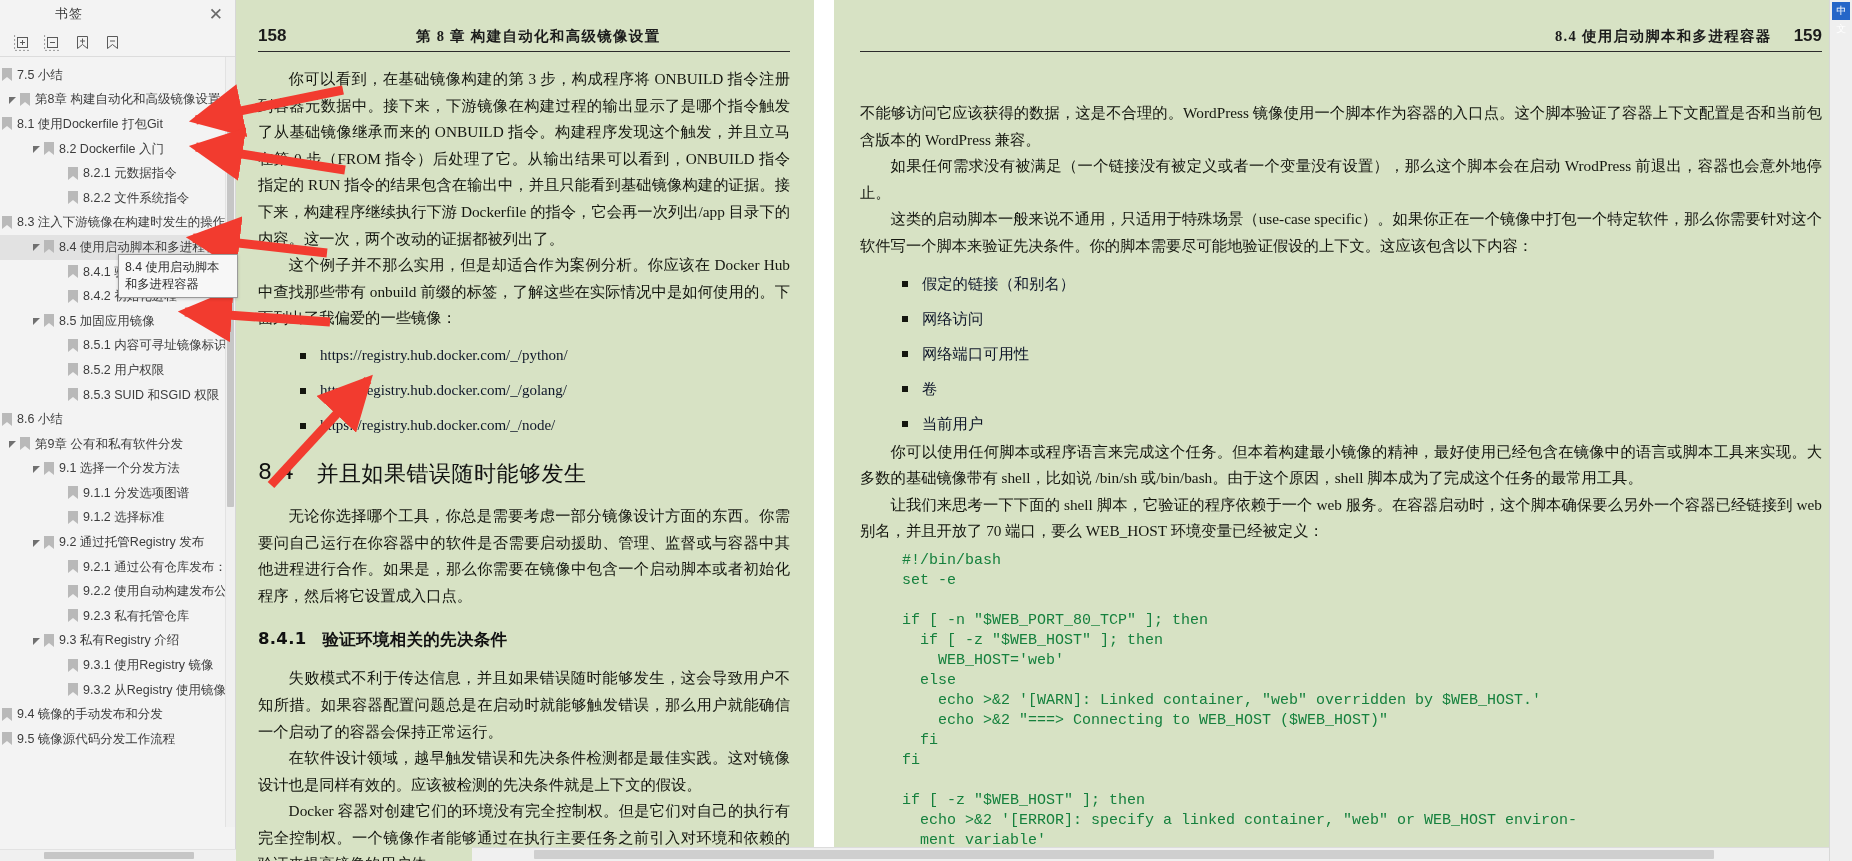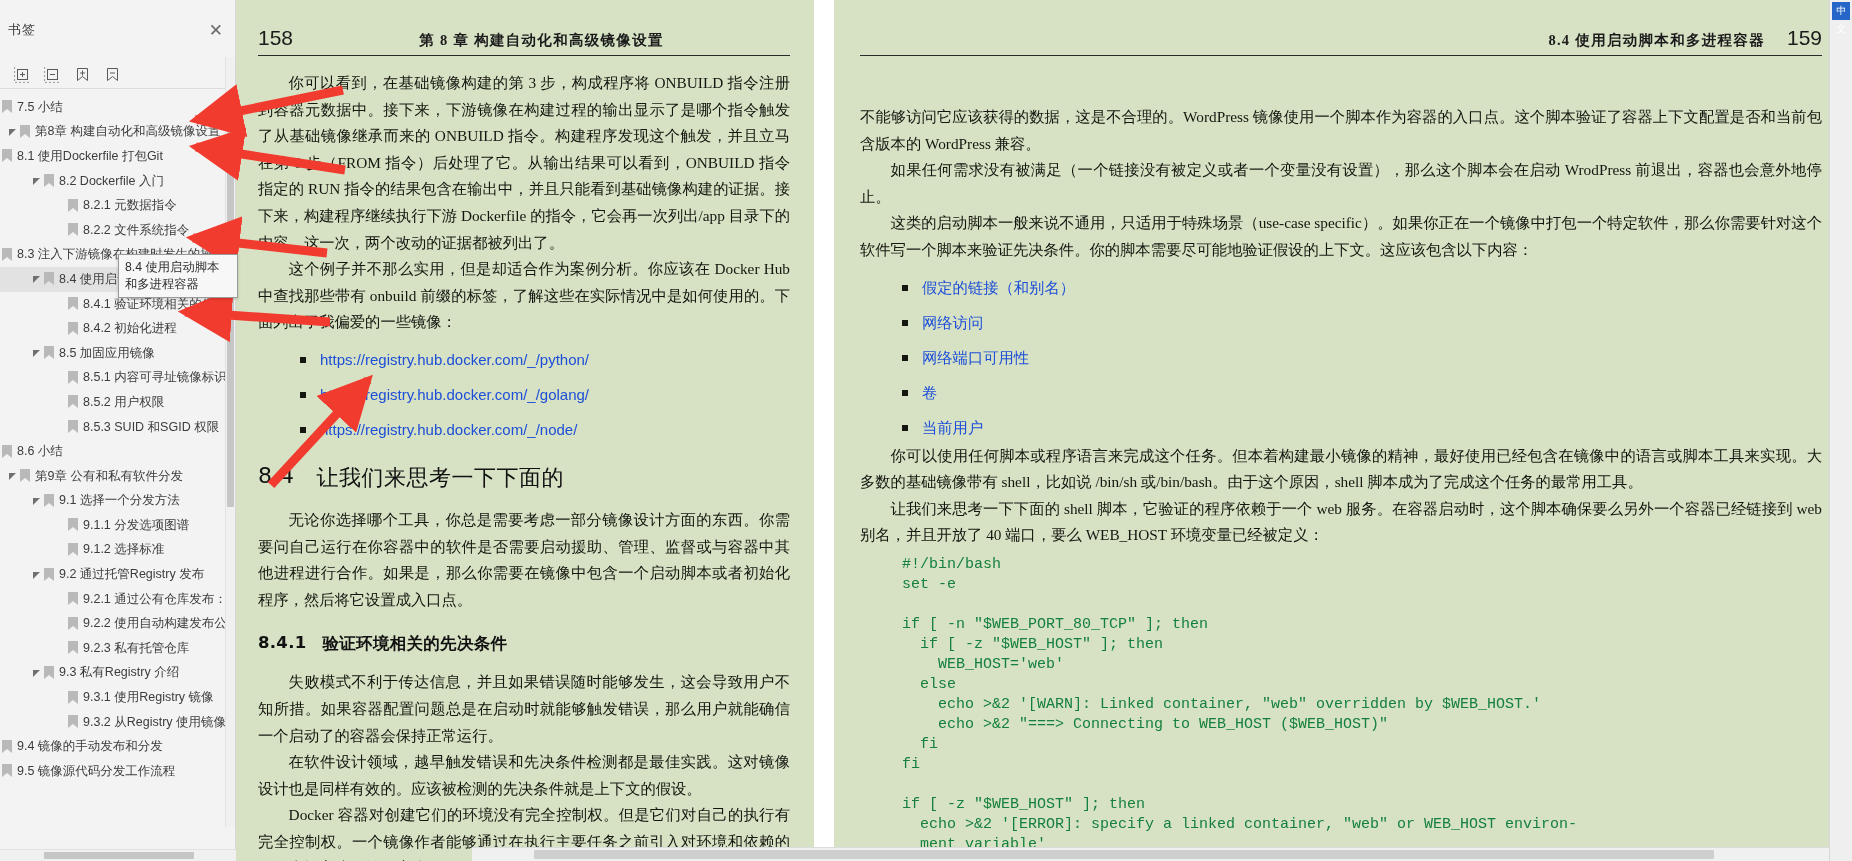--- a/index.html
+++ b/index.html
@@ -13,21 +13,21 @@
 
   
   .sidebar{
     width:236px;flex:0 0 236px;height:861px;
     background:#f3f3f3;border-right:1px solid #d7d7d7;
     position:relative;box-sizing:border-box;
     display:flex;flex-direction:column;
   }
   .sb-head{
     height:28px;flex:0 0 28px;display:flex;align-items:center;
-    padding:16px 8px;justify-content:space-between;
+    padding:0 8px;justify-content:space-between;margin-left:47px;
   }
   .sb-title{font-size:13px;color:#3a3a3a;letter-spacing:1px;}
   .sb-close{
     font-size:17px;color:#6b6b6b;line-height:1;cursor:pointer;
     padding:0 4px;
   }
   .sb-tools{
     height:28px;flex:0 0 28px;display:flex;align-items:center;
     gap:13px;padding:0 14px;border-bottom:1px solid #dcdcdc;
   }
@@ -95,37 +95,37 @@
   .page-gap{width:20px;flex:0 0 20px;background:#ffffff;}
   .page-right{
     flex:1 1 auto;
     padding:26px 30px 0 26px;
   }
   .hdr{
     display:flex;align-items:baseline;font-size:14.5px;
     color:#1b1b1b;font-family:"Liberation Serif","DejaVu Serif",serif;
     font-weight:bold;
   }
-  .hdr .pg{font-size:21px;font-family:"Liberation Sans",sans-serif;font-weight:normal;}
+  .hdr .pg{font-size:17px;font-family:"Liberation Sans",sans-serif;font-weight:bold;}
   .hdr .ttl{flex:1 1 auto;text-align:center;letter-spacing:1.3px;}
   .hdr.right .ttl{text-align:right;padding-right:0;letter-spacing:1.3px;}
   .hdr.right .pg{order:2;margin-left:22px;}
   .hdr-rule{border-bottom:1.6px solid #2b2b2b;margin-top:5px;}
 
   .body-txt{
     font-family:"Liberation Serif","DejaVu Serif",serif;
     font-size:15.3px;line-height:26.6px;color:#14160f;
     text-align:justify;margin-top:14px;
   }
   .body-txt p{margin:0;text-indent:2em;}
   .body-txt p.noind{text-indent:0;margin-top:48px;}
   ul.bl{list-style:none;margin:6px 0 0 0;padding:0 0 0 42px;}
   ul.bl li{
-    position:relative;font-family:Liberation Sans, sans-serif;
-    font-size:15.3px;line-height:23px;color:#1d4ed8;padding-left:20px;margin-top:12px;
+    position:relative;font-family:Liberation Serif, serif;
+    font-size:15.3px;line-height:23px;color:#0f172a;padding-left:20px;margin-top:12px;
   }
   ul.bl li::before{
     content:"";position:absolute;left:0;top:9px;width:6px;height:6px;
     background:#14160f;
   }
   ul.bl li.url{font-size:15px;}
   h2.sec{
     font-family:"DejaVu Sans","Liberation Sans",sans-serif;
     font-weight:normal;font-size:22px;color:#111;margin:22px 0 0 0;
     display:flex;gap:22px;letter-spacing:0.5px;
@@ -509,21 +509,21 @@
           <p>这个例子并不那么实用，但是却适合作为案例分析。你应该在 Docker Hub 中查找那些带有 onbuild 前缀的标签，了解这些在实际情况中是如何使用的。下面列出了我偏爱的一些镜像：</p>
         </div>
         <ul class="bl">
           <li class="url">https://registry.hub.docker.com/_/python/</li>
           <li class="url">https://registry.hub.docker.com/_/golang/</li>
           <li class="url">https://registry.hub.docker.com/_/node/</li>
         </ul>
 
         <h2 class="sec">
           <span>8.4</span>
-          <span>让我们来思考一下下面的</span>
+          <span>并且如果错误随时能够发生</span>
         </h2>
 
         <div class="body-txt">
           <p>无论你选择哪个工具，你总是需要考虑一部分镜像设计方面的东西。你需要问自己运行在你容器中的软件是否需要启动援助、管理、监督或与容器中其他进程进行合作。如果是，那么你需要在镜像中包含一个启动脚本或者初始化程序，然后将它设置成入口点。</p>
         </div>
 
         <h3 class="sub">
           <span>8.4.1</span>
           <span>验证环境相关的先决条件</span>
         </h3>
@@ -553,21 +553,21 @@
         <ul class="bl">
           <li>假定的链接（和别名）</li>
           <li>网络访问</li>
           <li>网络端口可用性</li>
           <li>卷</li>
           <li>当前用户</li>
         </ul>
 
         <div class="body-txt" style="margin-top:4px;">
           <p>你可以使用任何脚本或程序语言来完成这个任务。但本着构建最小镜像的精神，最好使用已经包含在镜像中的语言或脚本工具来实现。大多数的基础镜像带有 shell，比如说 /bin/sh 或/bin/bash。由于这个原因，shell 脚本成为了完成这个任务的最常用工具。</p>
-          <p>让我们来思考一下下面的 shell 脚本，它验证的程序依赖于一个 web 服务。在容器启动时，这个脚本确保要么另外一个容器已经链接到 web 别名，并且开放了 40 端口，要么 WEB_HOST 环境变量已经被定义：</p>
+          <p>让我们来思考一下下面的 shell 脚本，它验证的程序依赖于一个 web 服务。在容器启动时，这个脚本确保要么另外一个容器已经链接到 web 别名，并且开放了 70 端口，要么 WEB_HOST 环境变量已经被定义：</p>
         </div>
 
         <pre class="code">#!/bin/bash
 set -e
 
 if [ -n "$WEB_PORT_80_TCP" ]; then
   if [ -z "$WEB_HOST" ]; then
     WEB_HOST='web'
   else
     echo &gt;&amp;2 '[WARN]: Linked container, "web" overridden by $WEB_HOST.'

